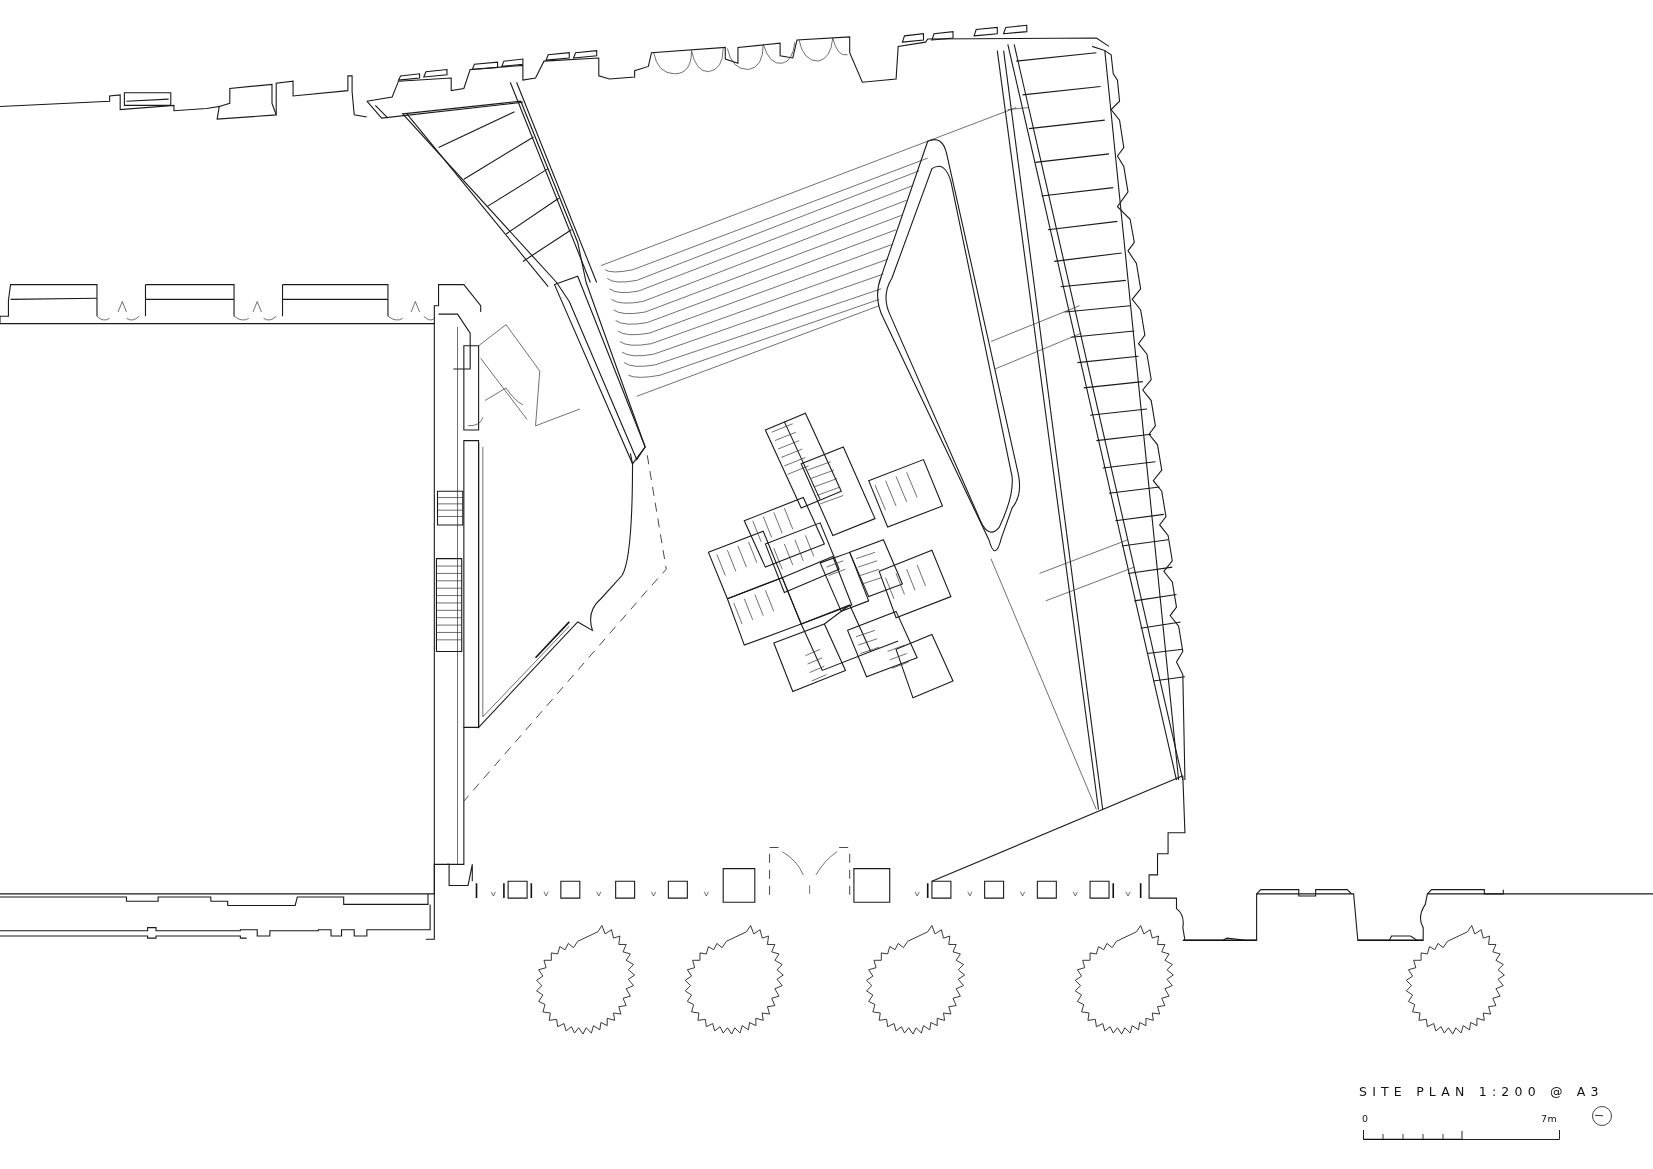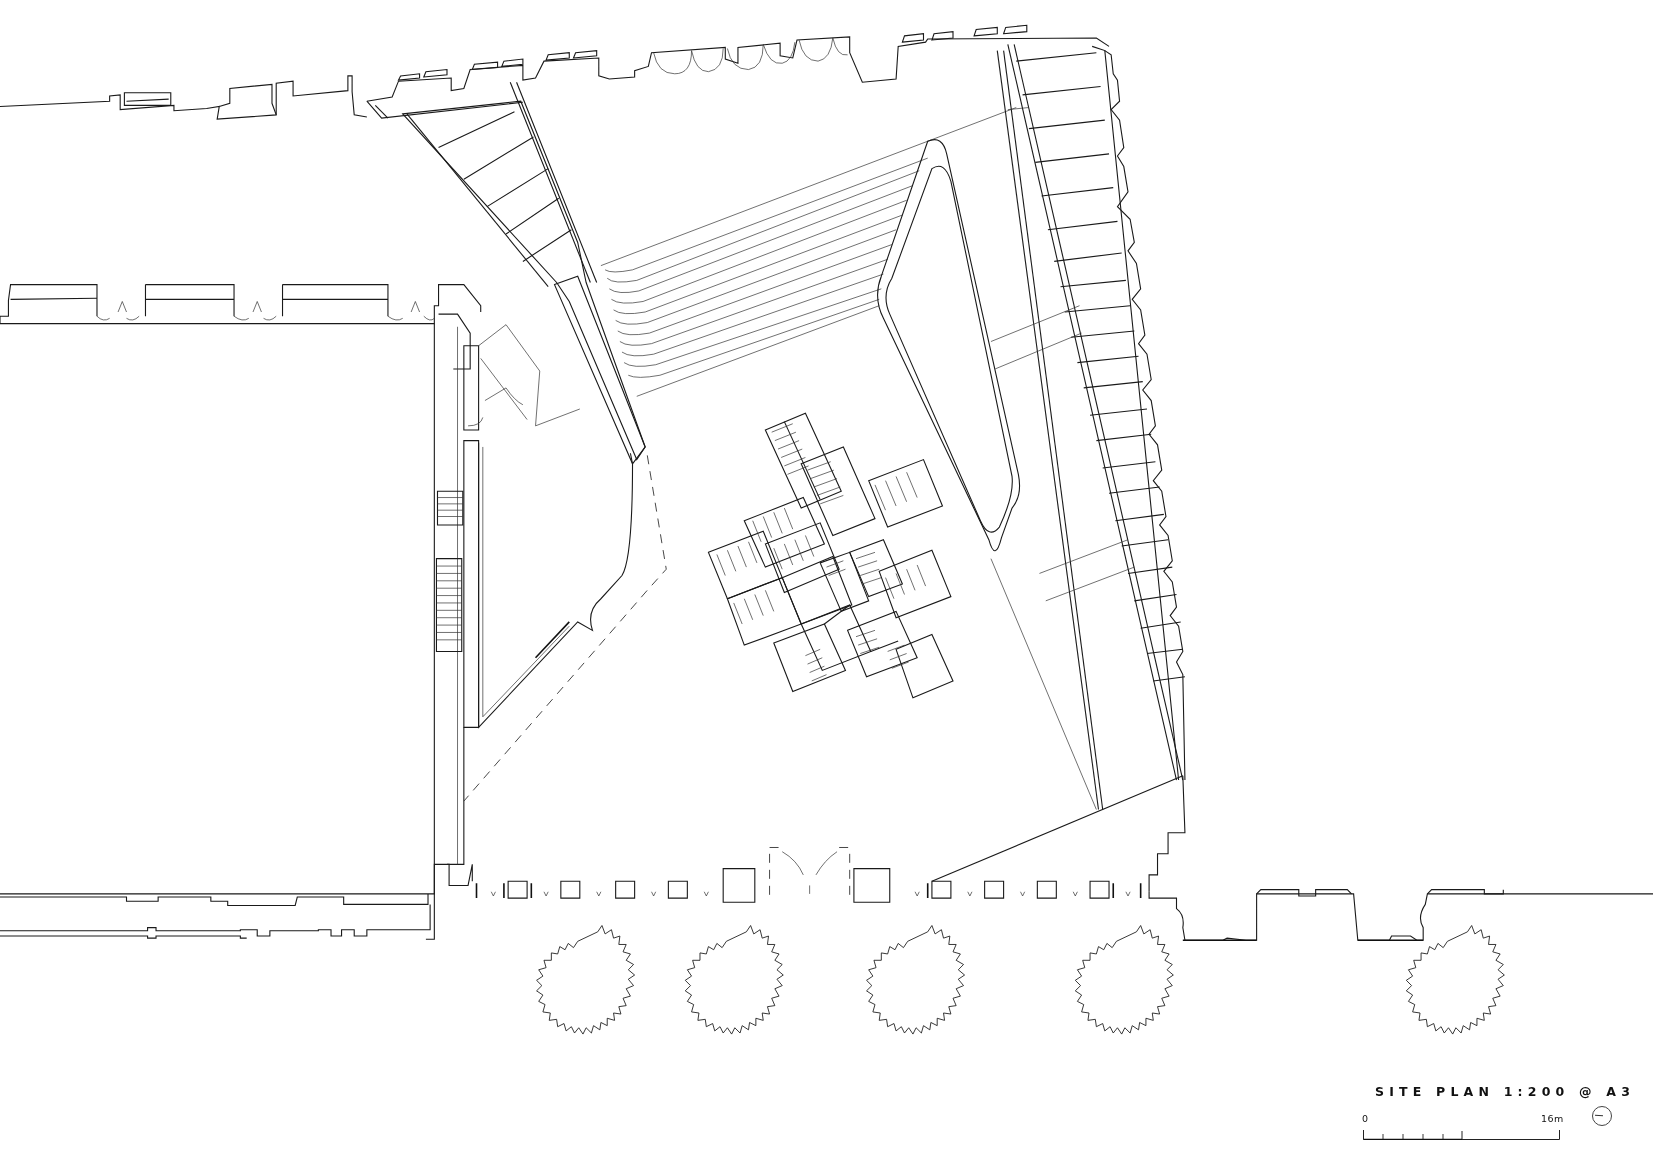--- a/index.html
+++ b/index.html
@@ -5,21 +5,21 @@
   html, body { margin: 0; padding: 0; background: #ffffff; }
   body { width: 1653px; height: 1169px; overflow: hidden; position: relative; font-family: "DejaVu Sans", sans-serif; }
   #plan { position: absolute; left: 0; top: 0; width: 1653px; height: 1169px; }
   #plan * { vector-effect: non-scaling-stroke; }
   .ln { fill: none; stroke: #1a1a1a; stroke-width: 1.1; stroke-linejoin: miter; }
   .thin { fill: none; stroke: #333; stroke-width: 0.7; }
   .thick { fill: none; stroke: #111; stroke-width: 1.6; }
   .dash { fill: none; stroke: #333; stroke-width: 0.9; stroke-dasharray: 9 7; }
   .tree { fill: none; stroke: #222; stroke-width: 0.9; }
   .title-block { position: absolute; left: 1359px; top: 1080px; width: 290px; height: 80px; }
-  .title { position: absolute; left: 16px; top: 4px; font-family: "DejaVu Sans", sans-serif; font-weight: bold; font-size: 12.5px; letter-spacing: 5.2px; color: #111; white-space: nowrap; }
+  .title { position: absolute; left: 0; top: 4px; font-family: "DejaVu Sans", sans-serif; font-weight: normal; font-size: 12.5px; letter-spacing: 5.2px; color: #111; white-space: nowrap; }
   .sb-lab { position: absolute; font-family: "DejaVu Sans", sans-serif; font-size: 9.5px; color: #111; letter-spacing: 0.5px; }
   .sb-0 { left: 3px; top: 33px; }
   .sb-10 { left: 182px; top: 33px; }
   .scalebar { position: absolute; left: 4px; top: 48px; width: 197px; height: 12px; }
   .north { position: absolute; left: 1592px; top: 1106px; width: 20px; height: 20px; border: 1px solid #444; border-radius: 50%; box-sizing: border-box; }
   .north-needle { position: absolute; left: 2px; top: 8px; width: 8px; height: 1px; background: #333; transform: rotate(4deg); }
 </style>
 </head>
 <body>
 
@@ -222,21 +222,21 @@
     </g>
     <g>
       <path class="tree" d="M1392,884 l4,-6 l3,8 l6,-4 l2,8 l6,-2 l-1,8 l7,0 l-3,7 l7,2 l-4,6 l7,4 l-5,5 l6,5 l-6,4 l5,6 l-7,3 l4,7 l-7,2 l3,7 l-7,1 l2,7 l-7,-1 l1,7 l-7,-2 l0,7 l-6,-3 l-1,7 l-6,-4 l-2,7 l-5,-5 l-3,6 l-4,-6 l-4,5 l-3,-6 l-5,4 l-2,-7 l-6,3 l-1,-7 l-7,1 l1,-7 l-7,-1 l2,-7 l-6,-3 l4,-6 l-6,-4 l5,-5 l-5,-5 l6,-4 l-4,-6 l7,-2 l-2,-7 l7,0 l0,-7 l6,1 l2,-7 l5,3 l3,-6 l5,4 l4,-6 z"></path>
     </g>
   </g>
 </svg>
 
 <div class="title-block">
   <div class="title">SITE PLAN 1:200 @ A3</div>
   <span class="sb-lab sb-0">0</span>
-  <span class="sb-lab sb-10">16m</span>
+  <span class="sb-lab sb-10">7m</span>
   <svg class="scalebar" viewBox="0 0 197 12" xmlns="http://www.w3.org/2000/svg">
     <path d="M0.5,2 V11.5 H196.5 V2" fill="none" stroke="#222" stroke-width="1"></path>
     <path d="M20,6 V11 M40,6 V11 M60,6 V11 M80,6 V11" fill="none" stroke="#222" stroke-width="0.9"></path>
     <path d="M99,3 V11" fill="none" stroke="#222" stroke-width="1"></path>
     <path d="M0.5,11.5 H99" fill="none" stroke="#111" stroke-width="1.6"></path>
   </svg>
 </div>
 
 <div class="north">
   <div class="north-needle"></div>

